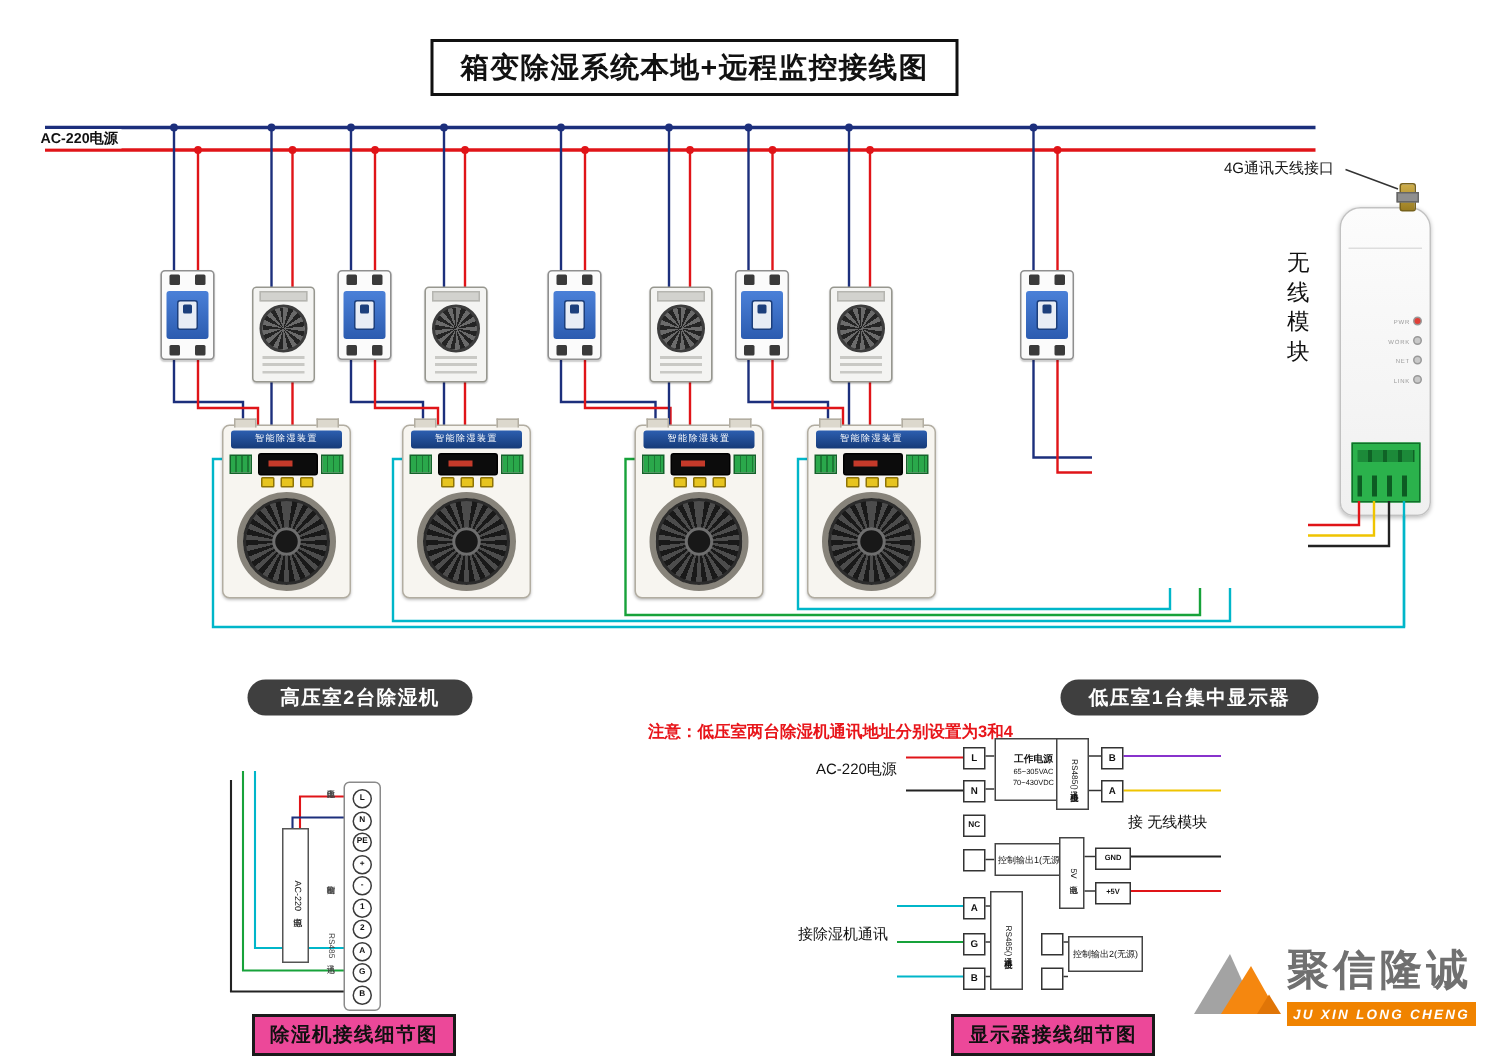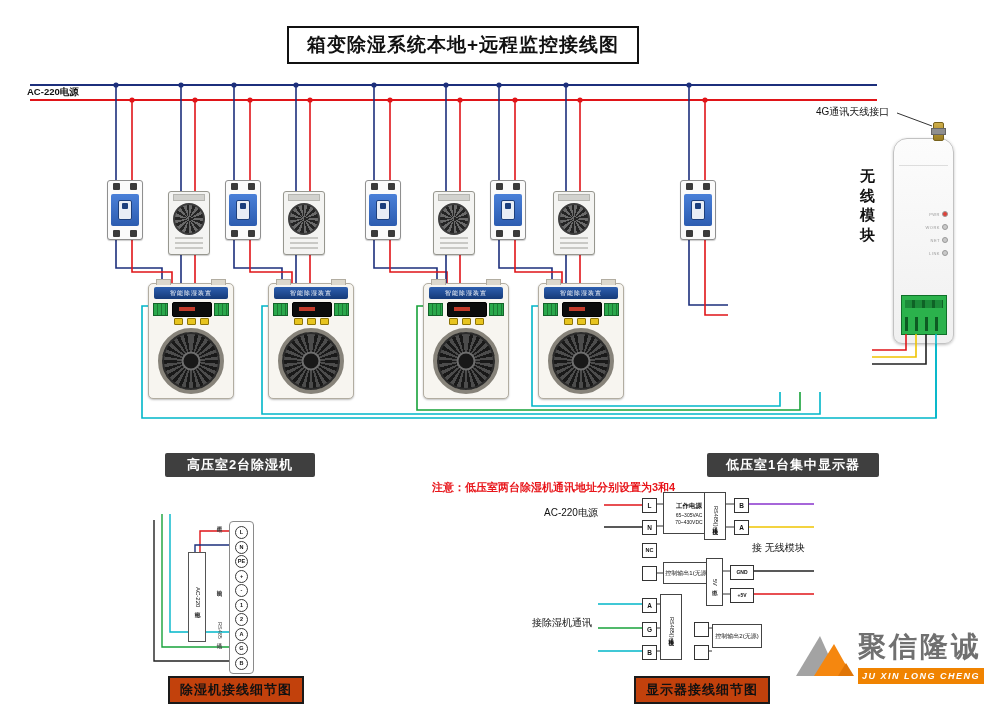--- a/index.html
+++ b/index.html
@@ -92,28 +92,28 @@
   .mleds{position:absolute;top:72px;right:5px;display:flex;flex-direction:column;gap:7px;align-items:flex-end;}
   .mled{display:flex;align-items:center;gap:2px;}
   .mled-label{font-size:4px;color:#9a9a9a;letter-spacing:.5px;}
   .mled-dot{width:4px;height:4px;border-radius:50%;background:#c9c9c9;border:1px solid #999;}
   .mled-dot.on{background:#e04038;}
   .mterm{position:absolute;left:7px;bottom:8px;width:44px;height:38px;background:#2bb24c;border:1px solid #0f7029;}
   .mterm::before{content:"";position:absolute;top:4px;left:3px;right:3px;height:8px;
                  background:repeating-linear-gradient(90deg,#1c8a39 0 7px,#0f6326 7px 10px);}
   .mterm::after{content:"";position:absolute;bottom:3px;left:3px;right:3px;height:14px;
                 background:repeating-linear-gradient(90deg,#0d5c23 0 3px,#2bb24c 3px 10px);}
-  .module-label{left:858px;top:166px;width:17px;font-size:15px;font-weight:bold;line-height:1.3;text-align:right;z-index:2;}
+  .module-label{left:858px;top:166px;width:17px;font-size:15px;font-weight:normal;line-height:1.3;text-align:left;z-index:2;}
   .antenna-label{left:816px;top:105px;font-size:10px;z-index:2;}
 
   
   .sechead{background:#3f3f3f;color:#fff;font-size:13px;font-weight:bold;text-align:center;
-           padding:3px 0;border-radius:2px;letter-spacing:1px;z-index:2;}
+           padding:3px 0;border-radius:12px;letter-spacing:1px;z-index:2;}
   .note{color:#e8151a;font-size:11px;font-weight:bold;z-index:2;}
-  .caption{border:2px solid #1a1a1a;background:#c2410c;font-size:13px;font-weight:bold;
+  .caption{border:2px solid #1a1a1a;background:#ec4899;font-size:13px;font-weight:bold;
            padding:3px 10px;letter-spacing:1px;z-index:2;}
 
   
   .tstrip{left:229px;top:521px;width:23px;height:151px;background:#fff;border:1px solid #8a8a8a;border-radius:4px;z-index:2;}
   .tcirc{position:absolute;left:5px;width:11px;height:11px;border-radius:50%;border:1px solid #3a3a3a;background:#fff;
          font-size:5.5px;line-height:11px;text-align:center;color:#111;font-weight:bold;}
   .lbox{left:188px;top:552px;width:16px;height:88px;background:#fff;border:1px solid #555;z-index:2;
         display:flex;align-items:center;justify-content:center;font-size:6px;}
   .glabel{font-size:5.5px;color:#444;z-index:2;}
   .vtext{writing-mode:vertical-rl;text-orientation:mixed;}

